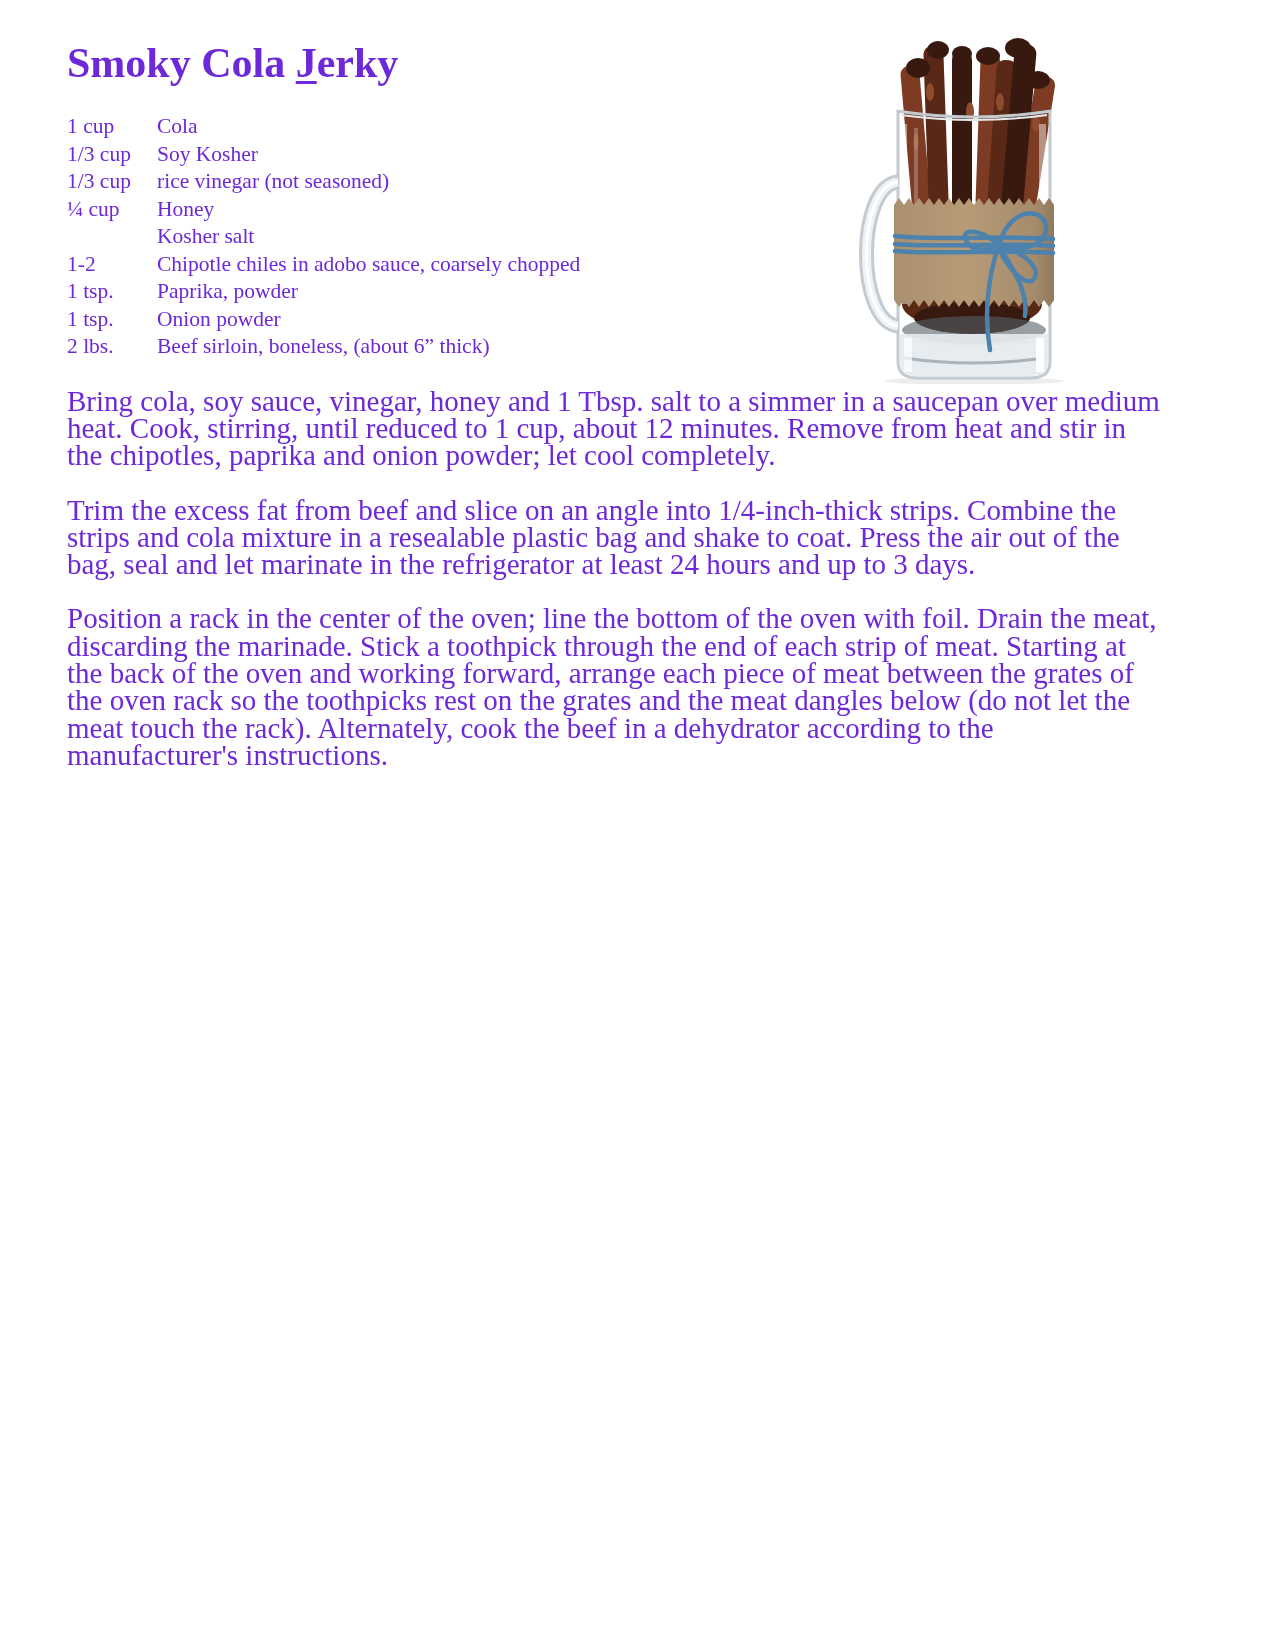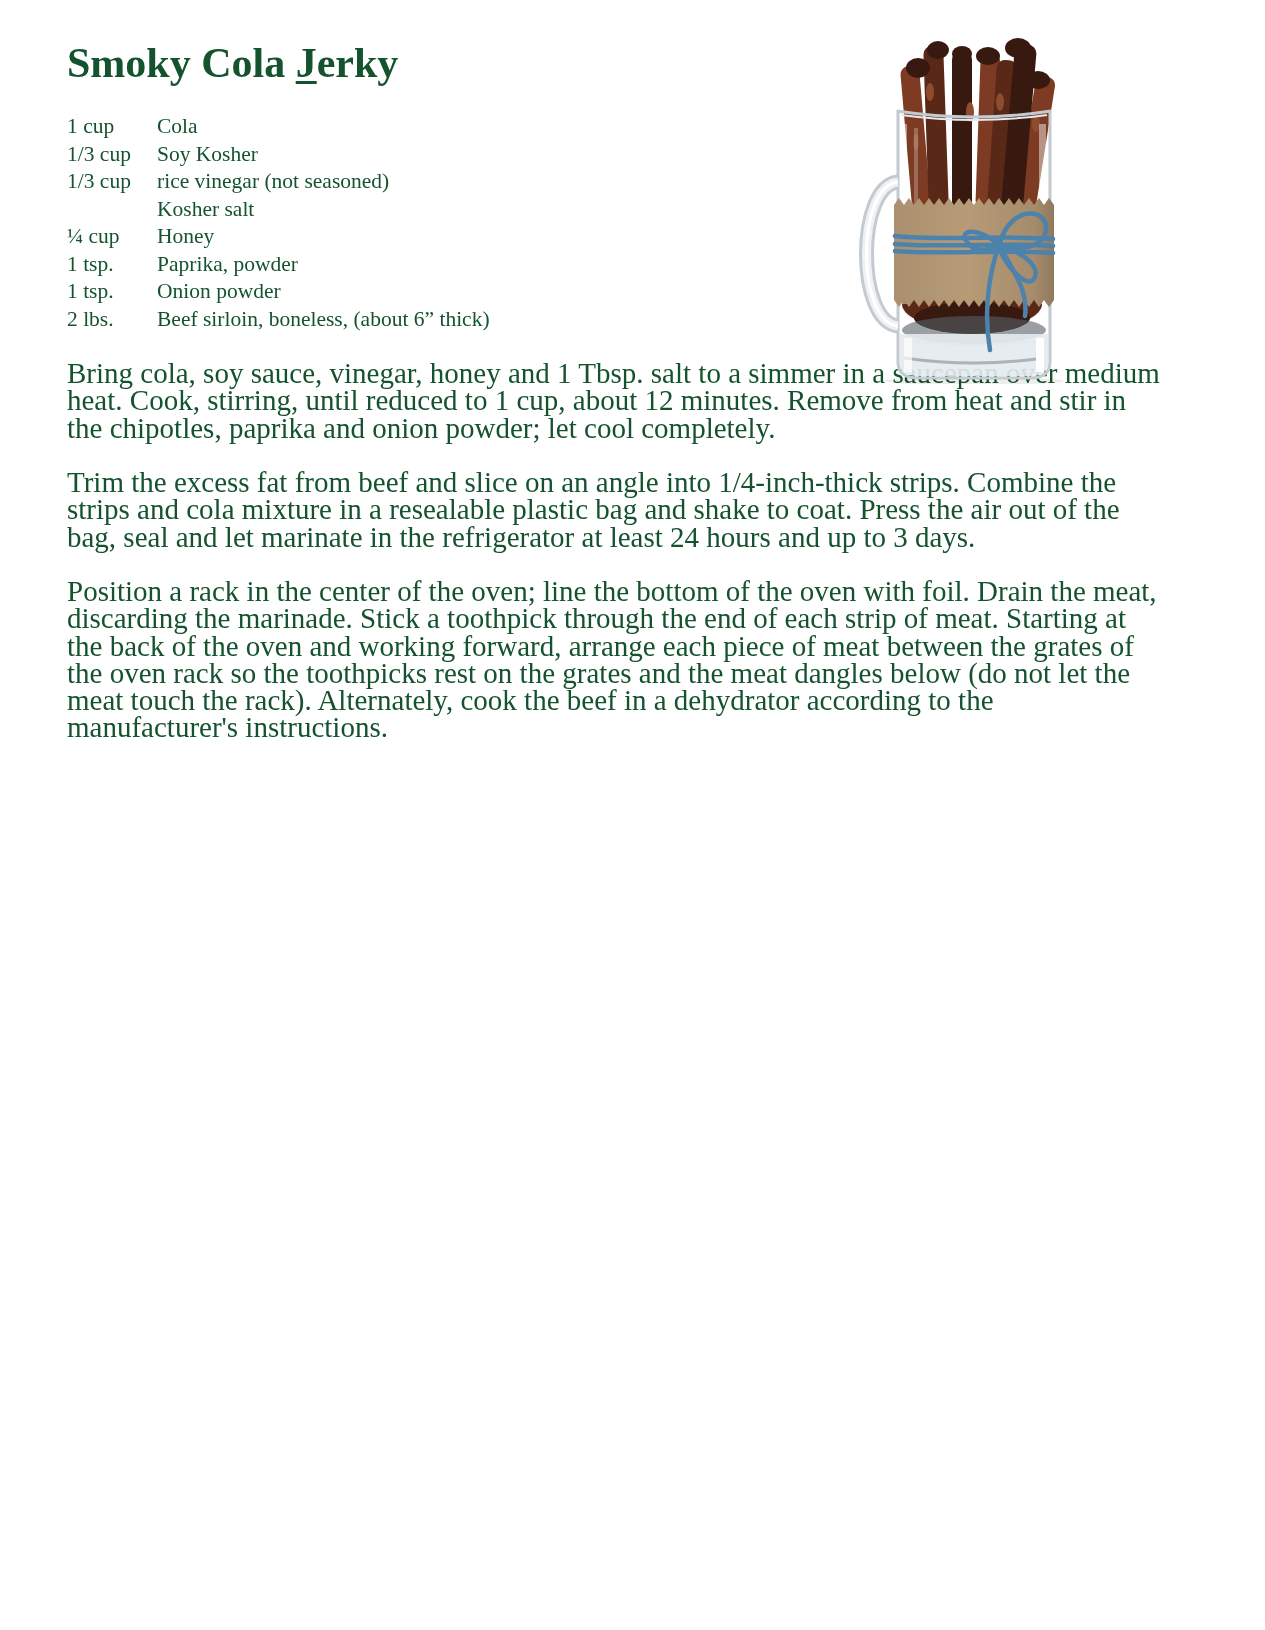--- a/index.html
+++ b/index.html
@@ -2,21 +2,21 @@
 <html><head>
 <meta charset="utf-8">
 <style>
   html,body{margin:0;padding:0;background:#ffffff;}
   .page{
     position:relative;
     width:1265px;
     height:1630px;
     background:#ffffff;
     font-family:"Liberation Serif", serif;
-    color:#14532d;
+    color:#6d28d9;
     overflow:hidden;
   }
   .content{
     position:absolute;
     left:67px;
     top:40px;
     width:1100px;
   }
   h1.title{
     margin:0 0 27px 0;
@@ -77,26 +77,30 @@
       </div>
       <div class="ing-row">
         <span class="amt">1/3 cup</span>
         <span class="itm">Soy Kosher</span>
       </div>
       <div class="ing-row">
         <span class="amt">1/3 cup</span>
         <span class="itm">rice vinegar (not seasoned)</span>
       </div>
       <div class="ing-row">
+        <span class="amt">¼ cup</span>
+        <span class="itm">Honey</span>
+      </div>
+      <div class="ing-row">
         <span class="amt"></span>
         <span class="itm">Kosher salt</span>
       </div>
       <div class="ing-row">
-        <span class="amt">¼ cup</span>
-        <span class="itm">Honey</span>
+        <span class="amt">1-2</span>
+        <span class="itm">Chipotle chiles in adobo sauce, coarsely chopped</span>
       </div>
       <div class="ing-row">
         <span class="amt">1 tsp.</span>
         <span class="itm">Paprika, powder</span>
       </div>
       <div class="ing-row">
         <span class="amt">1 tsp.</span>
         <span class="itm">Onion powder</span>
       </div>
       <div class="ing-row">

